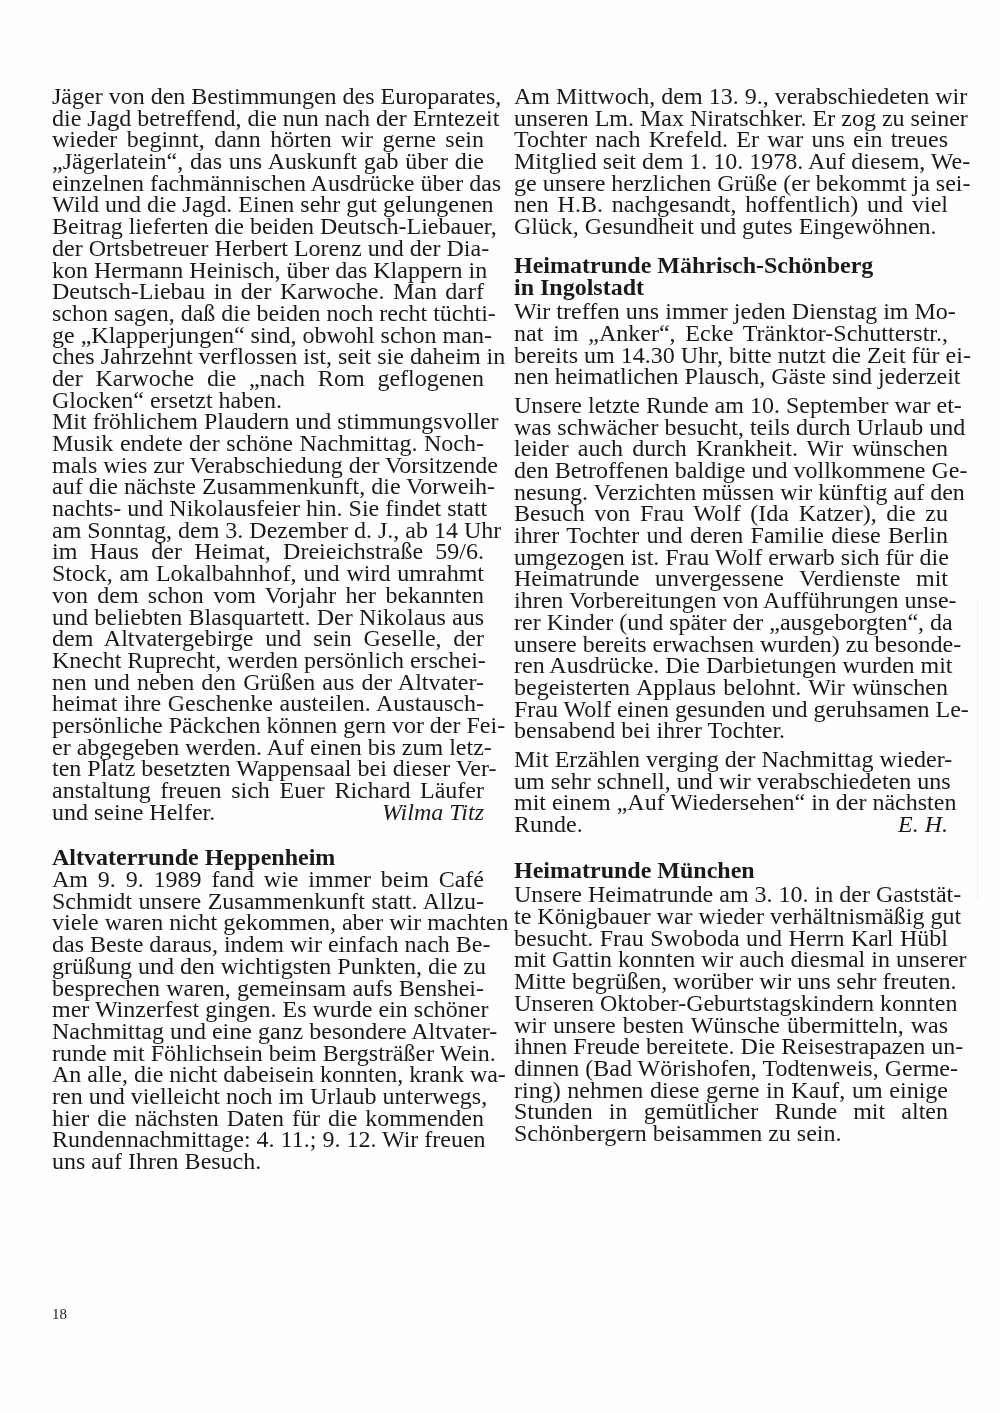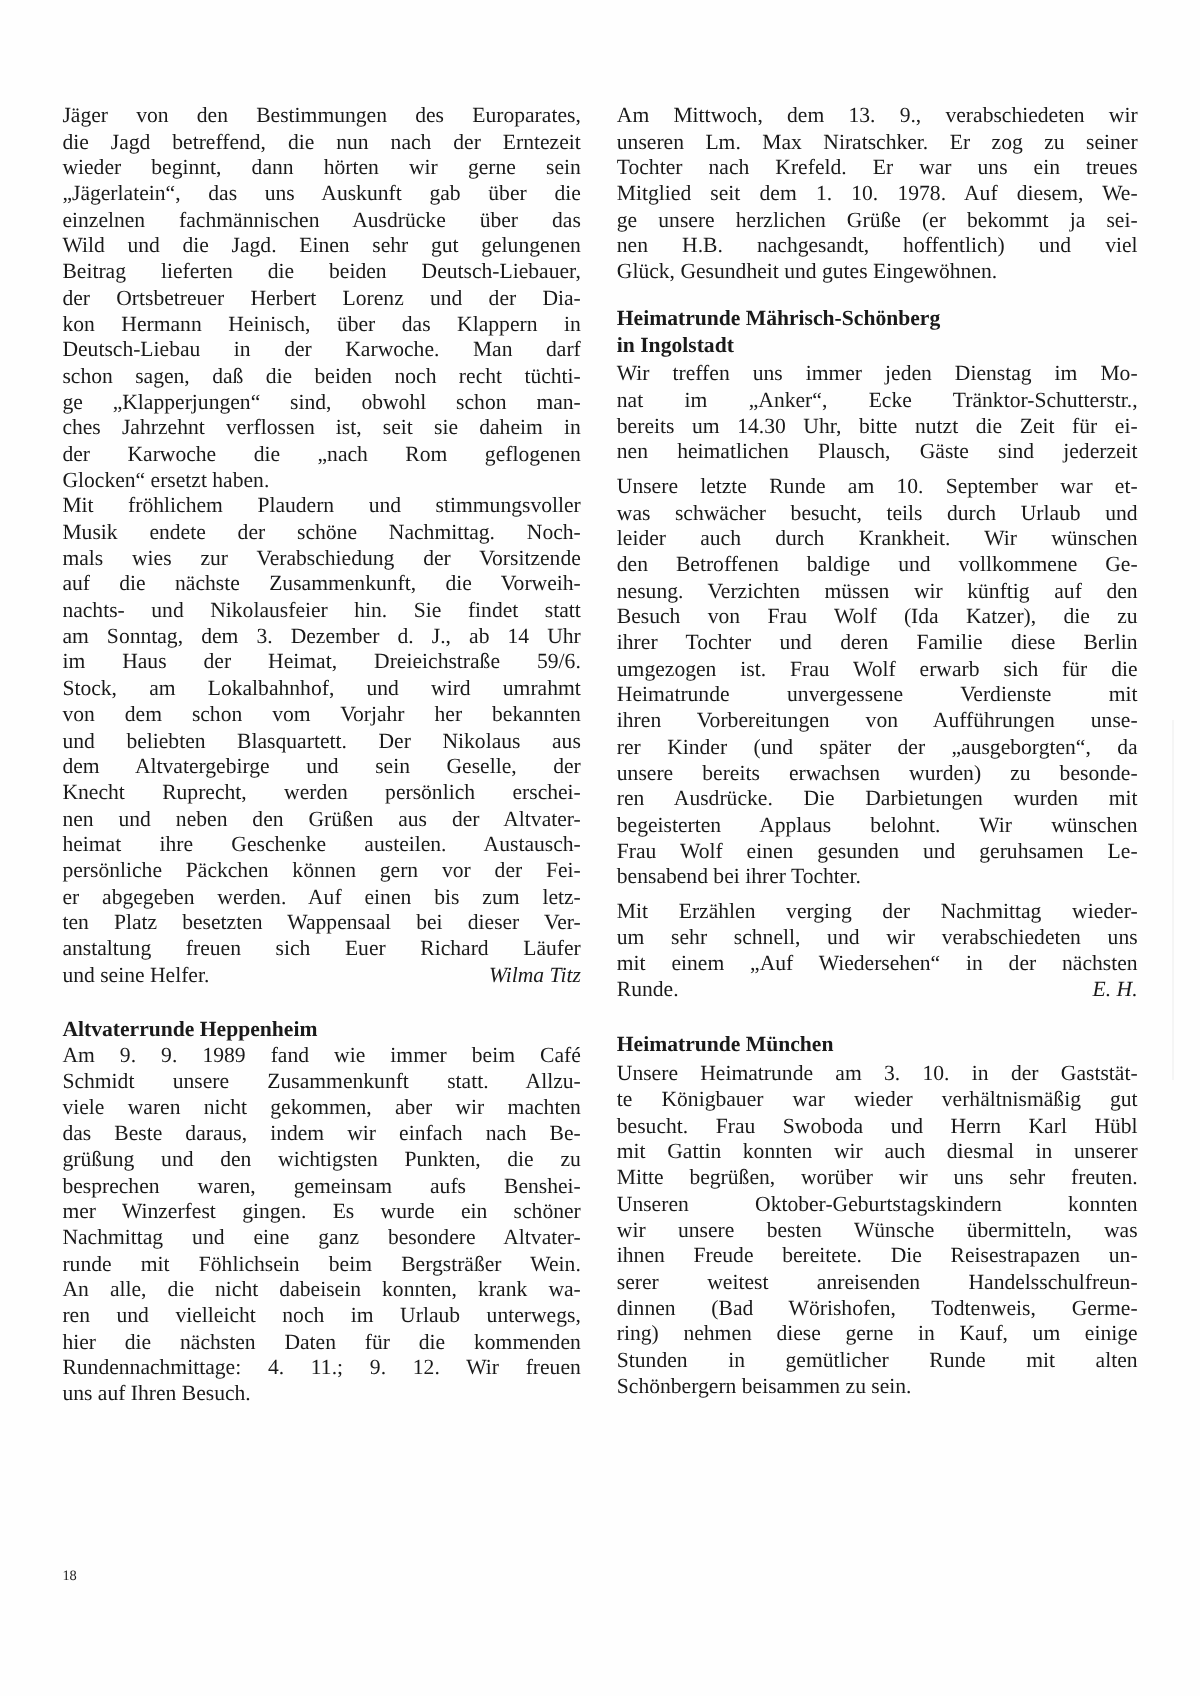--- a/index.html
+++ b/index.html
@@ -1,29 +1,29 @@
 <!DOCTYPE html>
 <html><head>
 <meta charset="utf-8">
 <style>
   html, body { margin: 0; padding: 0; background: #ffffff; }
   body { width: 1000px; height: 1413px; position: relative; overflow: hidden; }
   .page { position: absolute; left: 0; top: 0; width: 1000px; height: 1413px; background: #fefefe; }
-  .col { position: absolute; top: 86px; font-family: "Liberation Serif", "DejaVu Serif", serif; color: #1a1a1a; font-size: 18px; line-height: 21.7px; }
+  .col { position: absolute; top: 86px; font-family: "Liberation Serif", "DejaVu Serif", serif; color: #1a1a1a; font-size: 24px; line-height: 21.7px; }
   .col-left { left: 52px; width: 432px; }
   .col-right { left: 514px; width: 434px; }
   .line { display: block; height: 21.7px; white-space: nowrap; text-align: justify; text-align-last: justify; }
   .line.last { text-align-last: left; }
   .heading { font-weight: bold; display: block; height: 21.7px; white-space: nowrap; }
   .sig-row { display: flex; justify-content: space-between; height: 21.7px; white-space: nowrap; }
   .sig { font-style: italic; }
   .gap-s { height: 7px; }
   .gap-m { height: 17px; }
   .gap-l { height: 24px; }
-  .page-number { position: absolute; left: 52px; top: 1306px; font-family: "Liberation Serif", "DejaVu Serif", serif; font-size: 12px; color: #1a1a1a; }
+  .page-number { position: absolute; left: 52px; top: 1306px; font-family: "Liberation Serif", "DejaVu Serif", serif; font-size: 15px; color: #1a1a1a; }
   .scan-mark { position: absolute; left: 977px; top: 600px; width: 1px; height: 300px; background: #efefef; }
 </style>
 </head>
 <body>
 
 <div class="page">
 
   <div class="col col-left">
     <div>
       <span class="line">Jäger von den Bestimmungen des Europarates,</span>
@@ -141,21 +141,20 @@
       <span class="heading">Heimatrunde München</span>
       <div class="gap-s" style="height:3px"></div>
       <span class="line">Unsere Heimatrunde am 3. 10. in der Gaststät-</span>
       <span class="line">te Königbauer war wieder verhältnismäßig gut</span>
       <span class="line">besucht. Frau Swoboda und Herrn Karl Hübl</span>
       <span class="line">mit Gattin konnten wir auch diesmal in unserer</span>
       <span class="line">Mitte begrüßen, worüber wir uns sehr freuten.</span>
       <span class="line">Unseren Oktober-Geburtstagskindern konnten</span>
       <span class="line">wir unsere besten Wünsche übermitteln, was</span>
       <span class="line">ihnen Freude bereitete. Die Reisestrapazen un-</span>
-      <span class="line">serer weitest anreisenden Handelsschulfreun-</span>
       <span class="line">dinnen (Bad Wörishofen, Todtenweis, Germe-</span>
       <span class="line">ring) nehmen diese gerne in Kauf, um einige</span>
       <span class="line">Stunden in gemütlicher Runde mit alten</span>
       <span class="line last">Schönbergern beisammen zu sein.</span>
     </div>
   </div>
 
   <div class="page-number">18</div>
   <div class="scan-mark"></div>
 </div>

